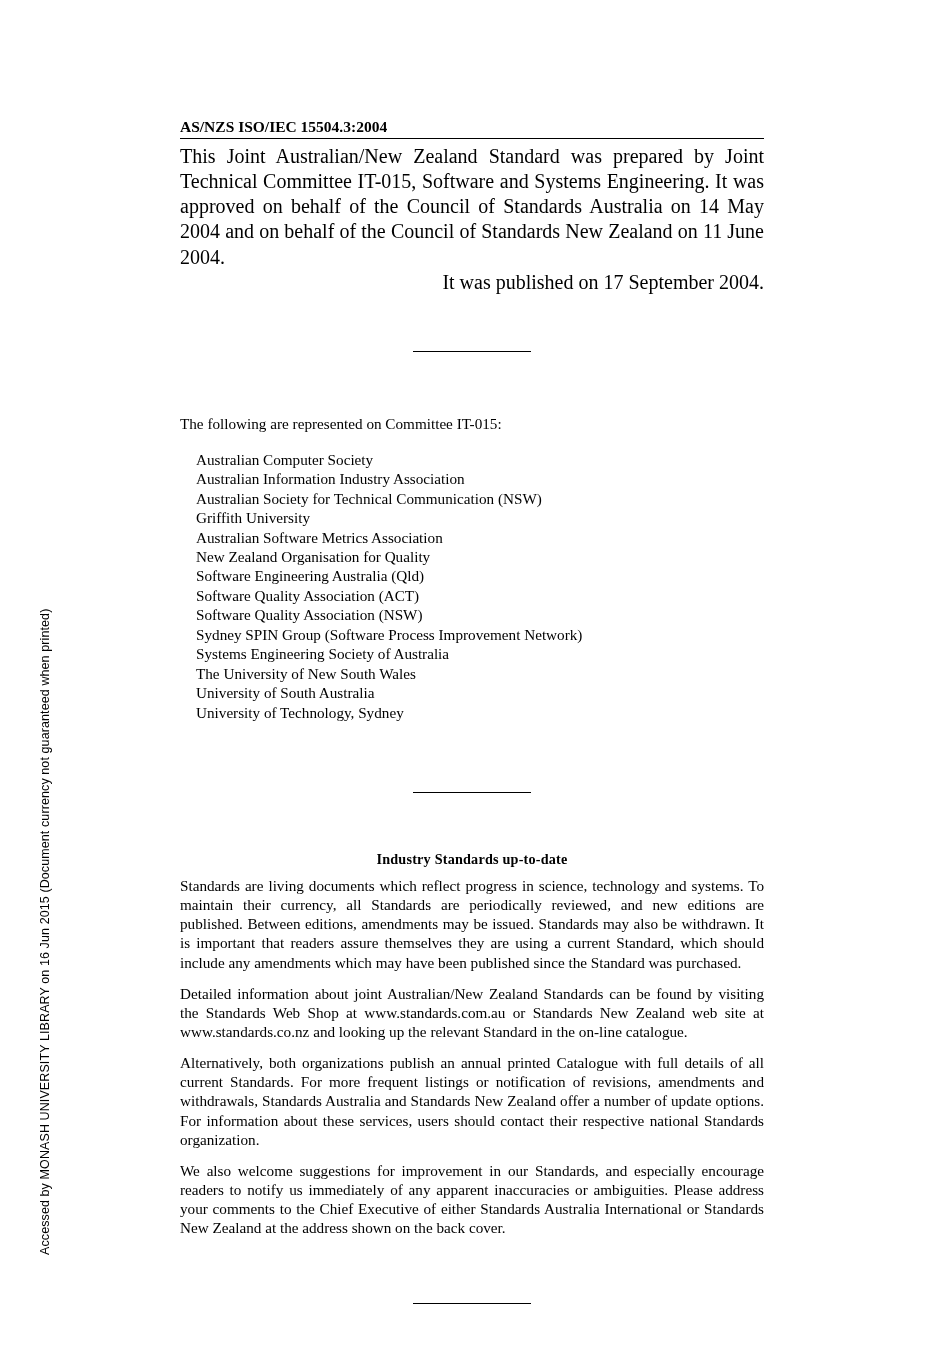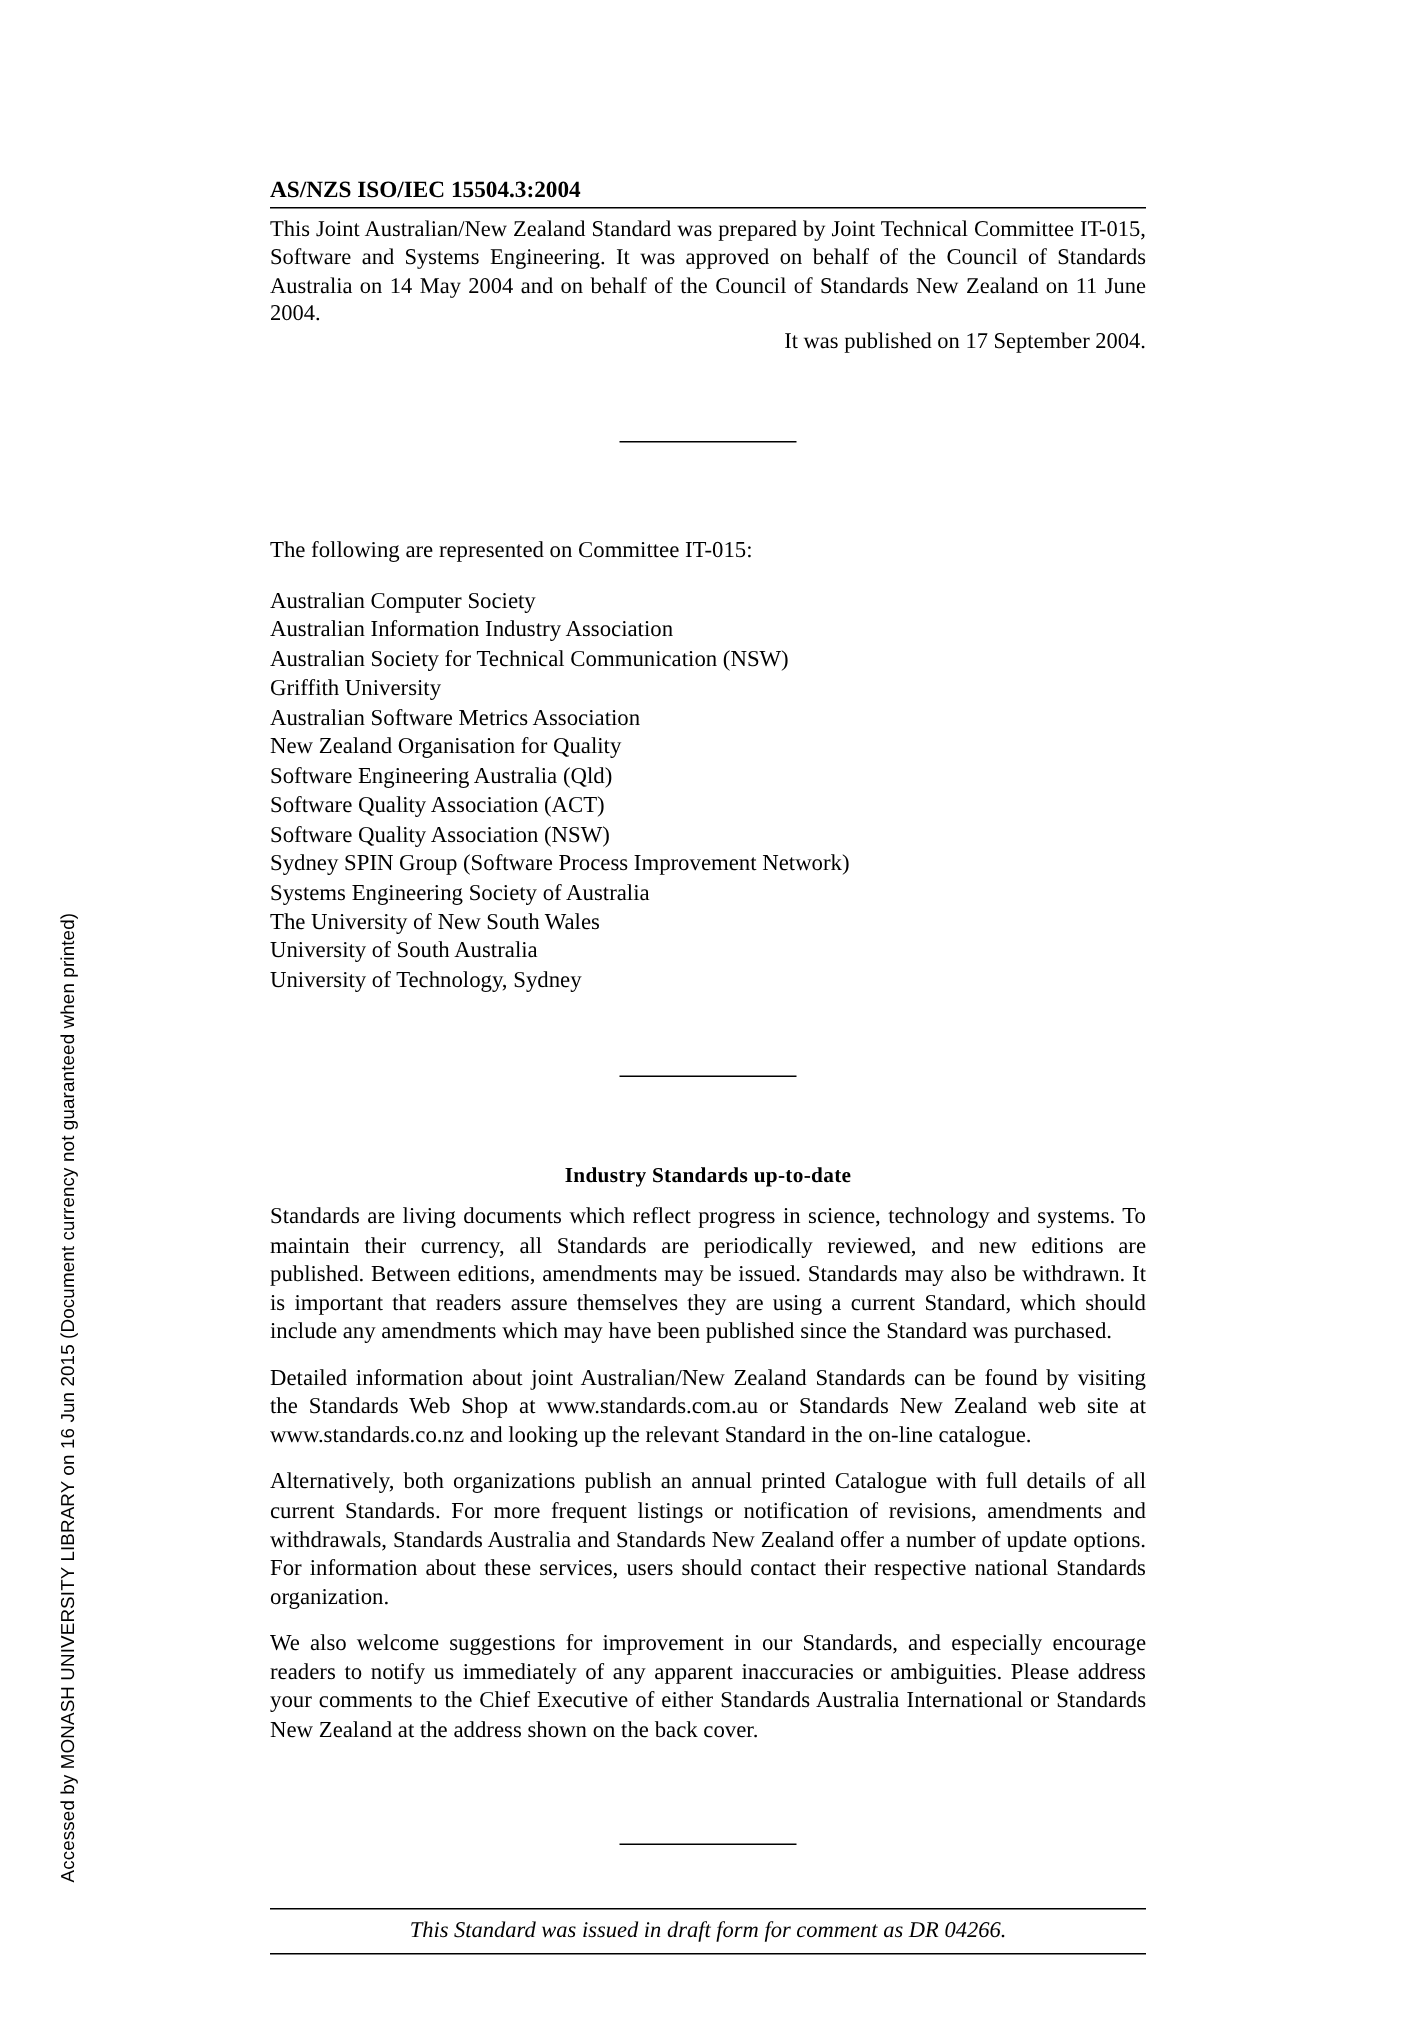--- a/index.html
+++ b/index.html
@@ -50,21 +50,21 @@
   }
 
   .rule-full {
     border: 0;
     border-top: 1px solid #000;
     margin: 1px 0 5px 0;
     width: 100%;
   }
 
   .para {
-    font-size: 15px;
+    font-size: 20px;
     line-height: 1.26;
     text-align: justify;
     margin: 0;
   }
   .para.nojust { text-align: right; }
 
   .spacer-1 { height: 56px; }
   .spacer-2 { height: 62px; }
   .spacer-3 { height: 54px; }
   .spacer-4 { height: 58px; }
@@ -79,21 +79,21 @@
   }
 
   .committee-intro {
     font-size: 15.2px;
     line-height: 1.3;
     margin: 0 0 14px 0;
   }
 
   .member-list {
     list-style: none;
-    margin: 0;
+    margin: 16px;
     padding: 0;
     font-size: 15.2px;
     line-height: 1.28;
   }
 
   .section-heading {
     text-align: center;
     font-weight: bold;
     font-size: 14.2px;
     margin: 0 0 8px 0;

